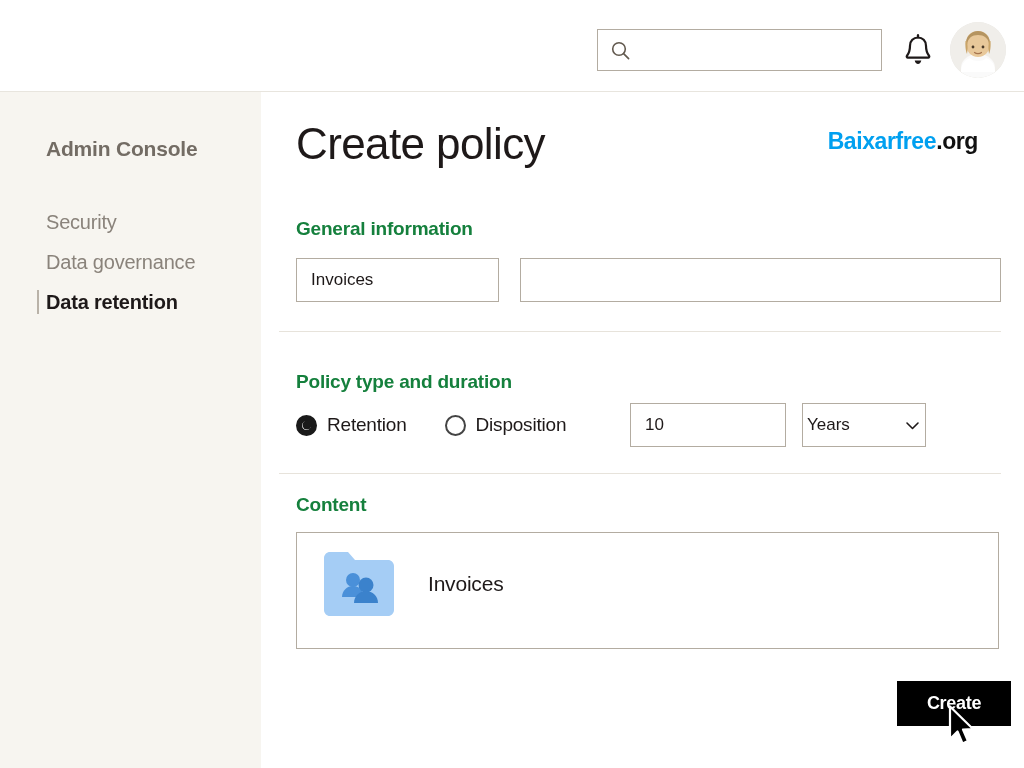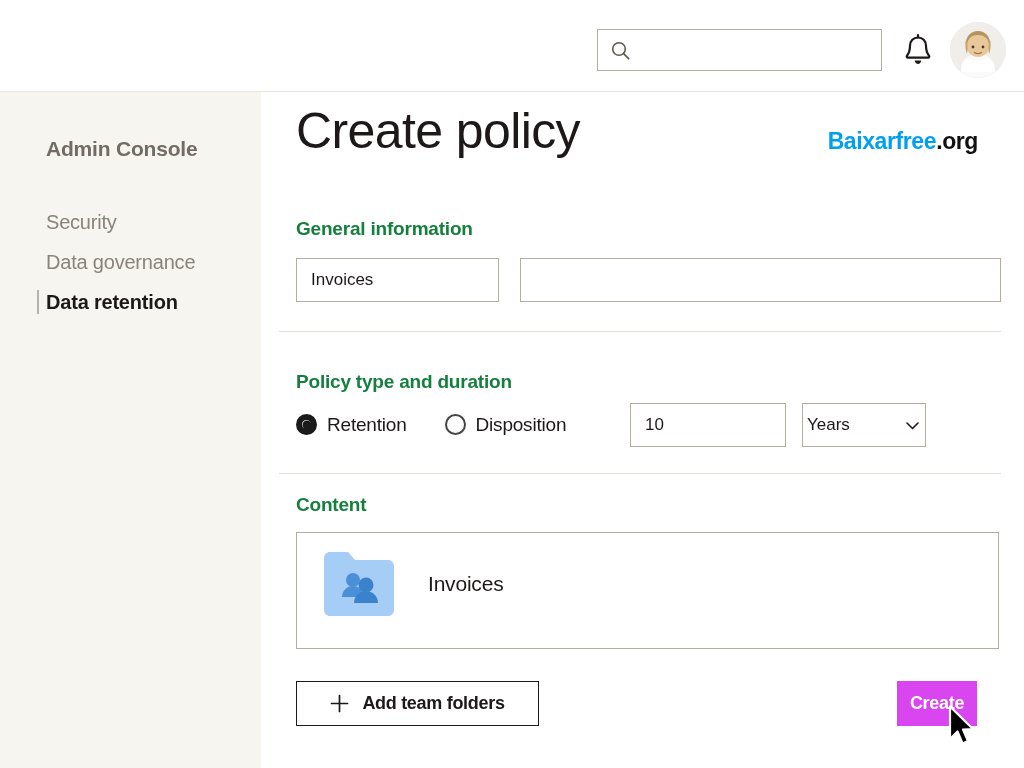--- a/index.html
+++ b/index.html
@@ -137,22 +137,22 @@
   
   .main {
     position: absolute;
     left: 261px; top: 92px;
     width: 763px; height: 676px;
     background: #ffffff;
   }
 
   .page-title {
     position: absolute;
-    left: 35px; top: 10px;
-    font-size: 50px;
+    left: 35px; top: 27px;
+    font-size: 44px;
     font-weight: normal;
     color: #1e1919;
     letter-spacing: -0.6px;
   }
 
   .watermark {
     position: absolute;
     right: 46px; top: 36px;
     font-size: 23px;
     font-weight: bold;
@@ -201,20 +201,21 @@
   
   .radio-row {
     position: absolute;
     left: 35px; top: 311px;
     display: flex;
     align-items: center;
     height: 44px;
   }
   .radio-opt {
     display: flex;
+    align-items: center;
     cursor: pointer;
     margin-right: 38px;
   }
   .radio-mark {
     width: 21px; height: 21px;
     border-radius: 50%;
     border: 2px solid #444;
     background: #fff;
     flex: 0 0 auto;
     position: relative;
@@ -299,22 +300,22 @@
   .btn-add-label {
     font-size: 18px;
     font-weight: bold;
     color: #1e1919;
     letter-spacing: -0.3px;
   }
 
   .btn-create {
     position: absolute;
     left: 636px; top: 589px;
-    width: 80px; height: 45px;
-    background: #d946ef;
+    width: 114px; height: 45px;
+    background: #000000;
     border: none;
     color: #ffffff;
     font-family: "Liberation Sans", sans-serif;
     font-size: 18px;
     font-weight: bold;
     letter-spacing: -0.3px;
     cursor: pointer;
   }
 
   .cursor {
@@ -430,26 +431,19 @@
         <path d="M6 10c0-3.3 2.7-6 6-6h18l7 8h33c3.3 0 6 2.7 6 6v44c0 3.3-2.7 6-6 6H12c-3.3 0-6-2.7-6-6z" fill="#a5cdf5"></path>
         <circle cx="35" cy="32" r="7" fill="#4a90d9"></circle>
         <path d="M24 49c0-6.2 5-11 11-11s11 4.8 11 11z" fill="#4a90d9"></path>
         <circle cx="48" cy="37" r="7.5" fill="#3b82cc"></circle>
         <path d="M36 55c0-6.6 5.4-12 12-12s12 5.4 12 12z" fill="#3b82cc"></path>
       </svg>
       <span class="folder-label">Invoices</span>
     </div>
   </div>
 
-  <button class="btn-add">
-    <svg class="plus-icon" viewBox="0 0 19 19">
-      <line x1="9.5" y1="1.5" x2="9.5" y2="17.5" stroke="#1e1919" stroke-width="1.7" stroke-linecap="round"></line>
-      <line x1="1.5" y1="9.5" x2="17.5" y2="9.5" stroke="#1e1919" stroke-width="1.7" stroke-linecap="round"></line>
-    </svg>
-    <span class="btn-add-label">Add team folders</span>
-  </button>
 
   <button class="btn-create">Create</button>
 </div>
 
 <svg class="cursor" viewBox="0 0 30 44">
   <path d="M4 2.5 L4 35 L11.5 27.5 L16.5 39.5 L22 37 L17 25.5 L27 25 Z" fill="#000000" stroke="#ffffff" stroke-width="2.2" stroke-linejoin="round"></path>
 </svg>
 
 </body></html>

